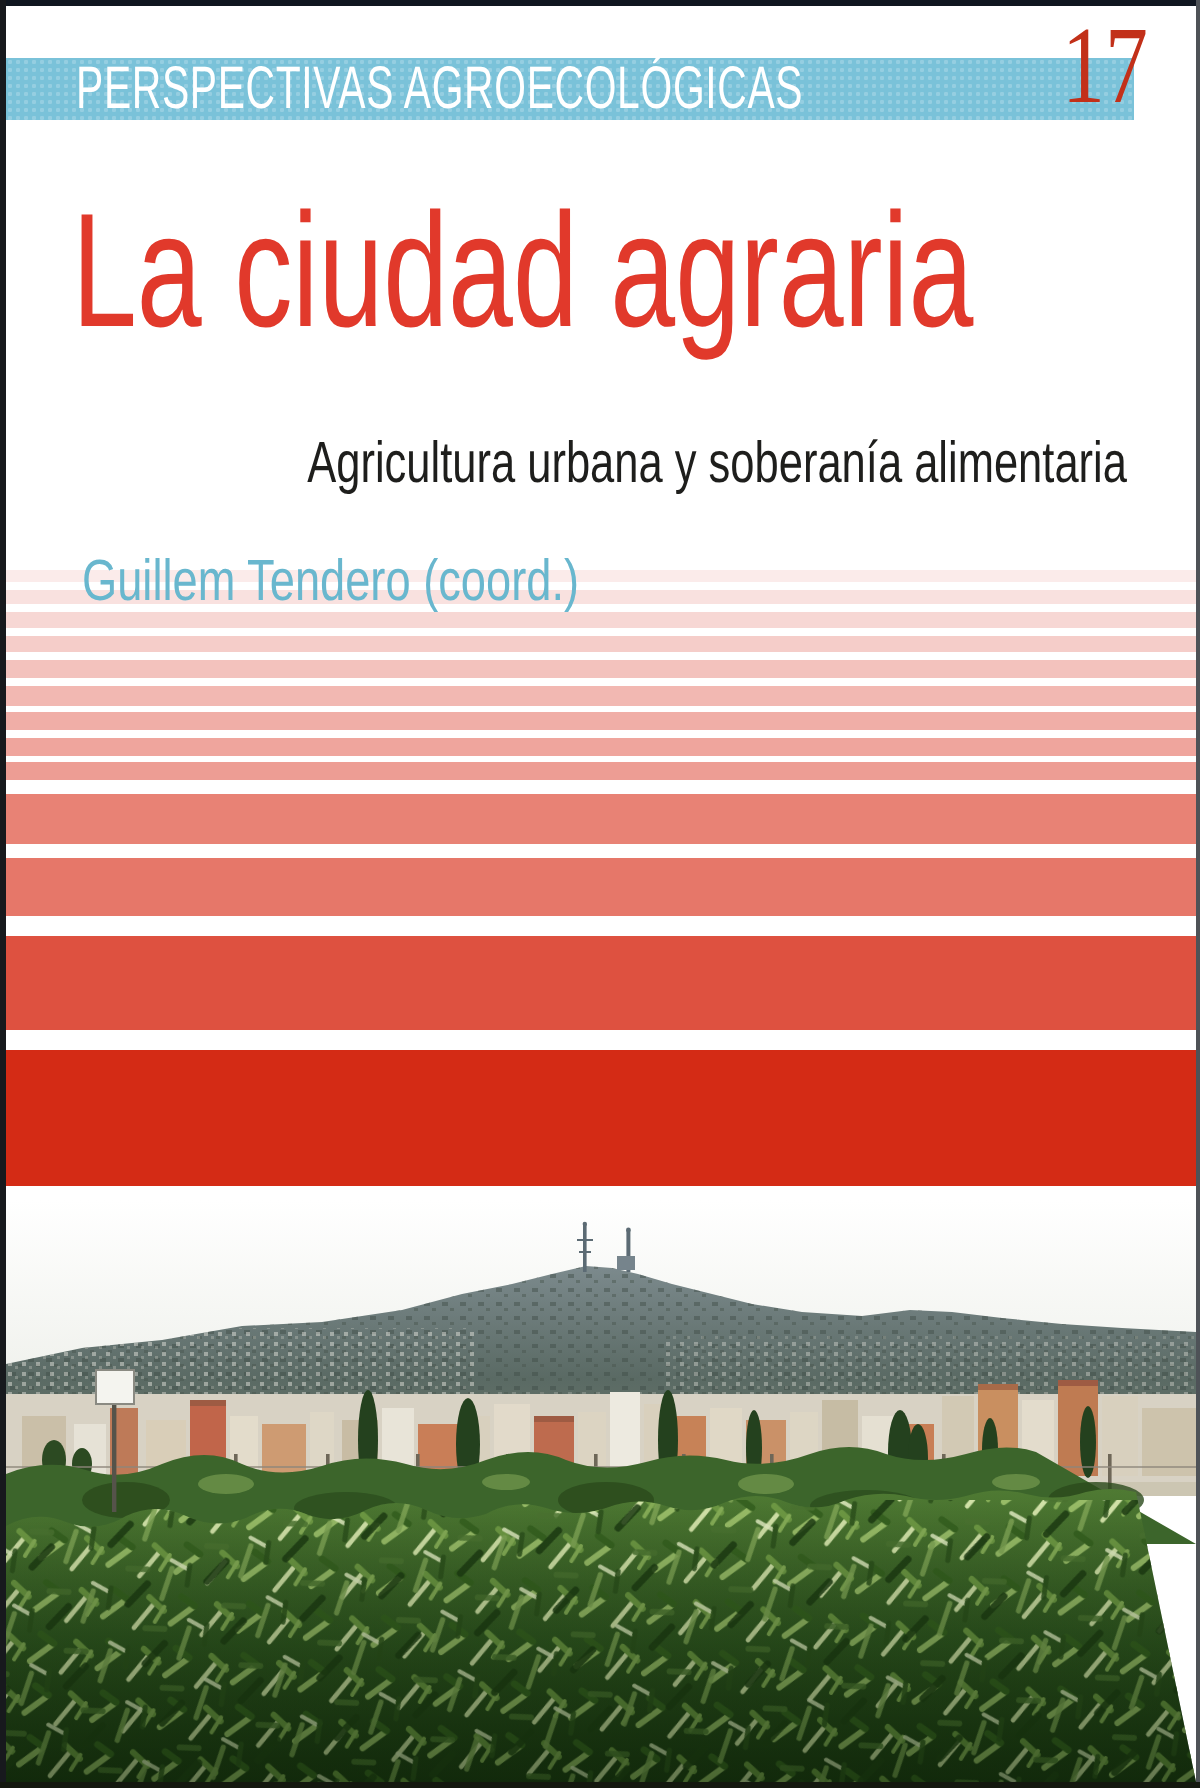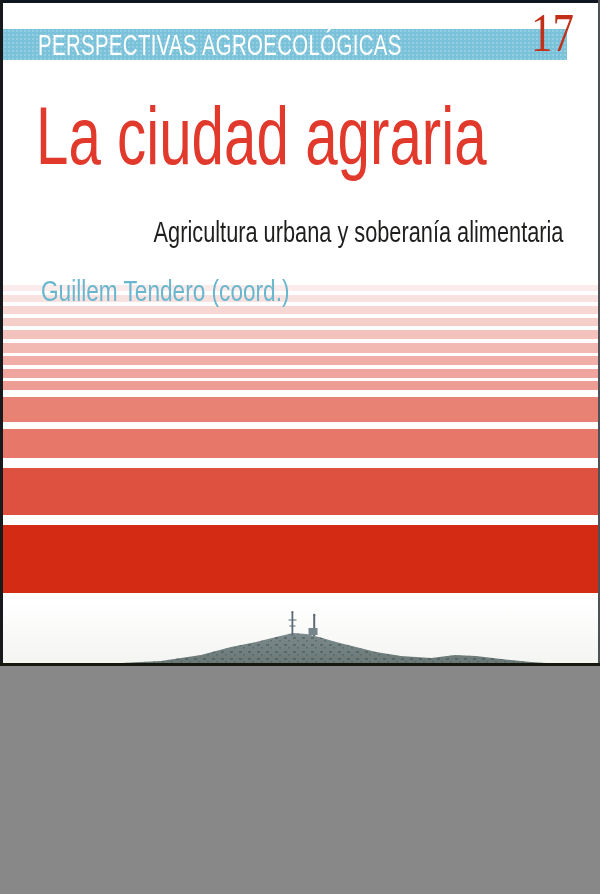--- a/index.html
+++ b/index.html
@@ -1,17 +1,17 @@
 <!DOCTYPE html>
 <html><head>
 <meta charset="utf-8">
 <style>
   html,body{margin:0;padding:0;background:#888;}
   .cover{
-    position:relative; width:600px; height:666px; margin:0 auto;
+    position:relative; width:600px; height:894px; margin:0 auto;
     background:#ffffff; overflow:hidden;
     font-family:"Liberation Sans", sans-serif;
   }
   .edge{position:absolute; z-index:9;}
   .edge-top{left:0;top:0;width:600px;height:3px;background:#101620;}
   .edge-left{left:0;top:0;width:3px;height:894px;background:#17191d;}
   .edge-right{right:0;top:0;width:2px;height:894px;background:#4e5257;}
   .edge-bottom{left:0;bottom:0;width:600px;height:3px;background:#14180f;}
 
   .series-band{

